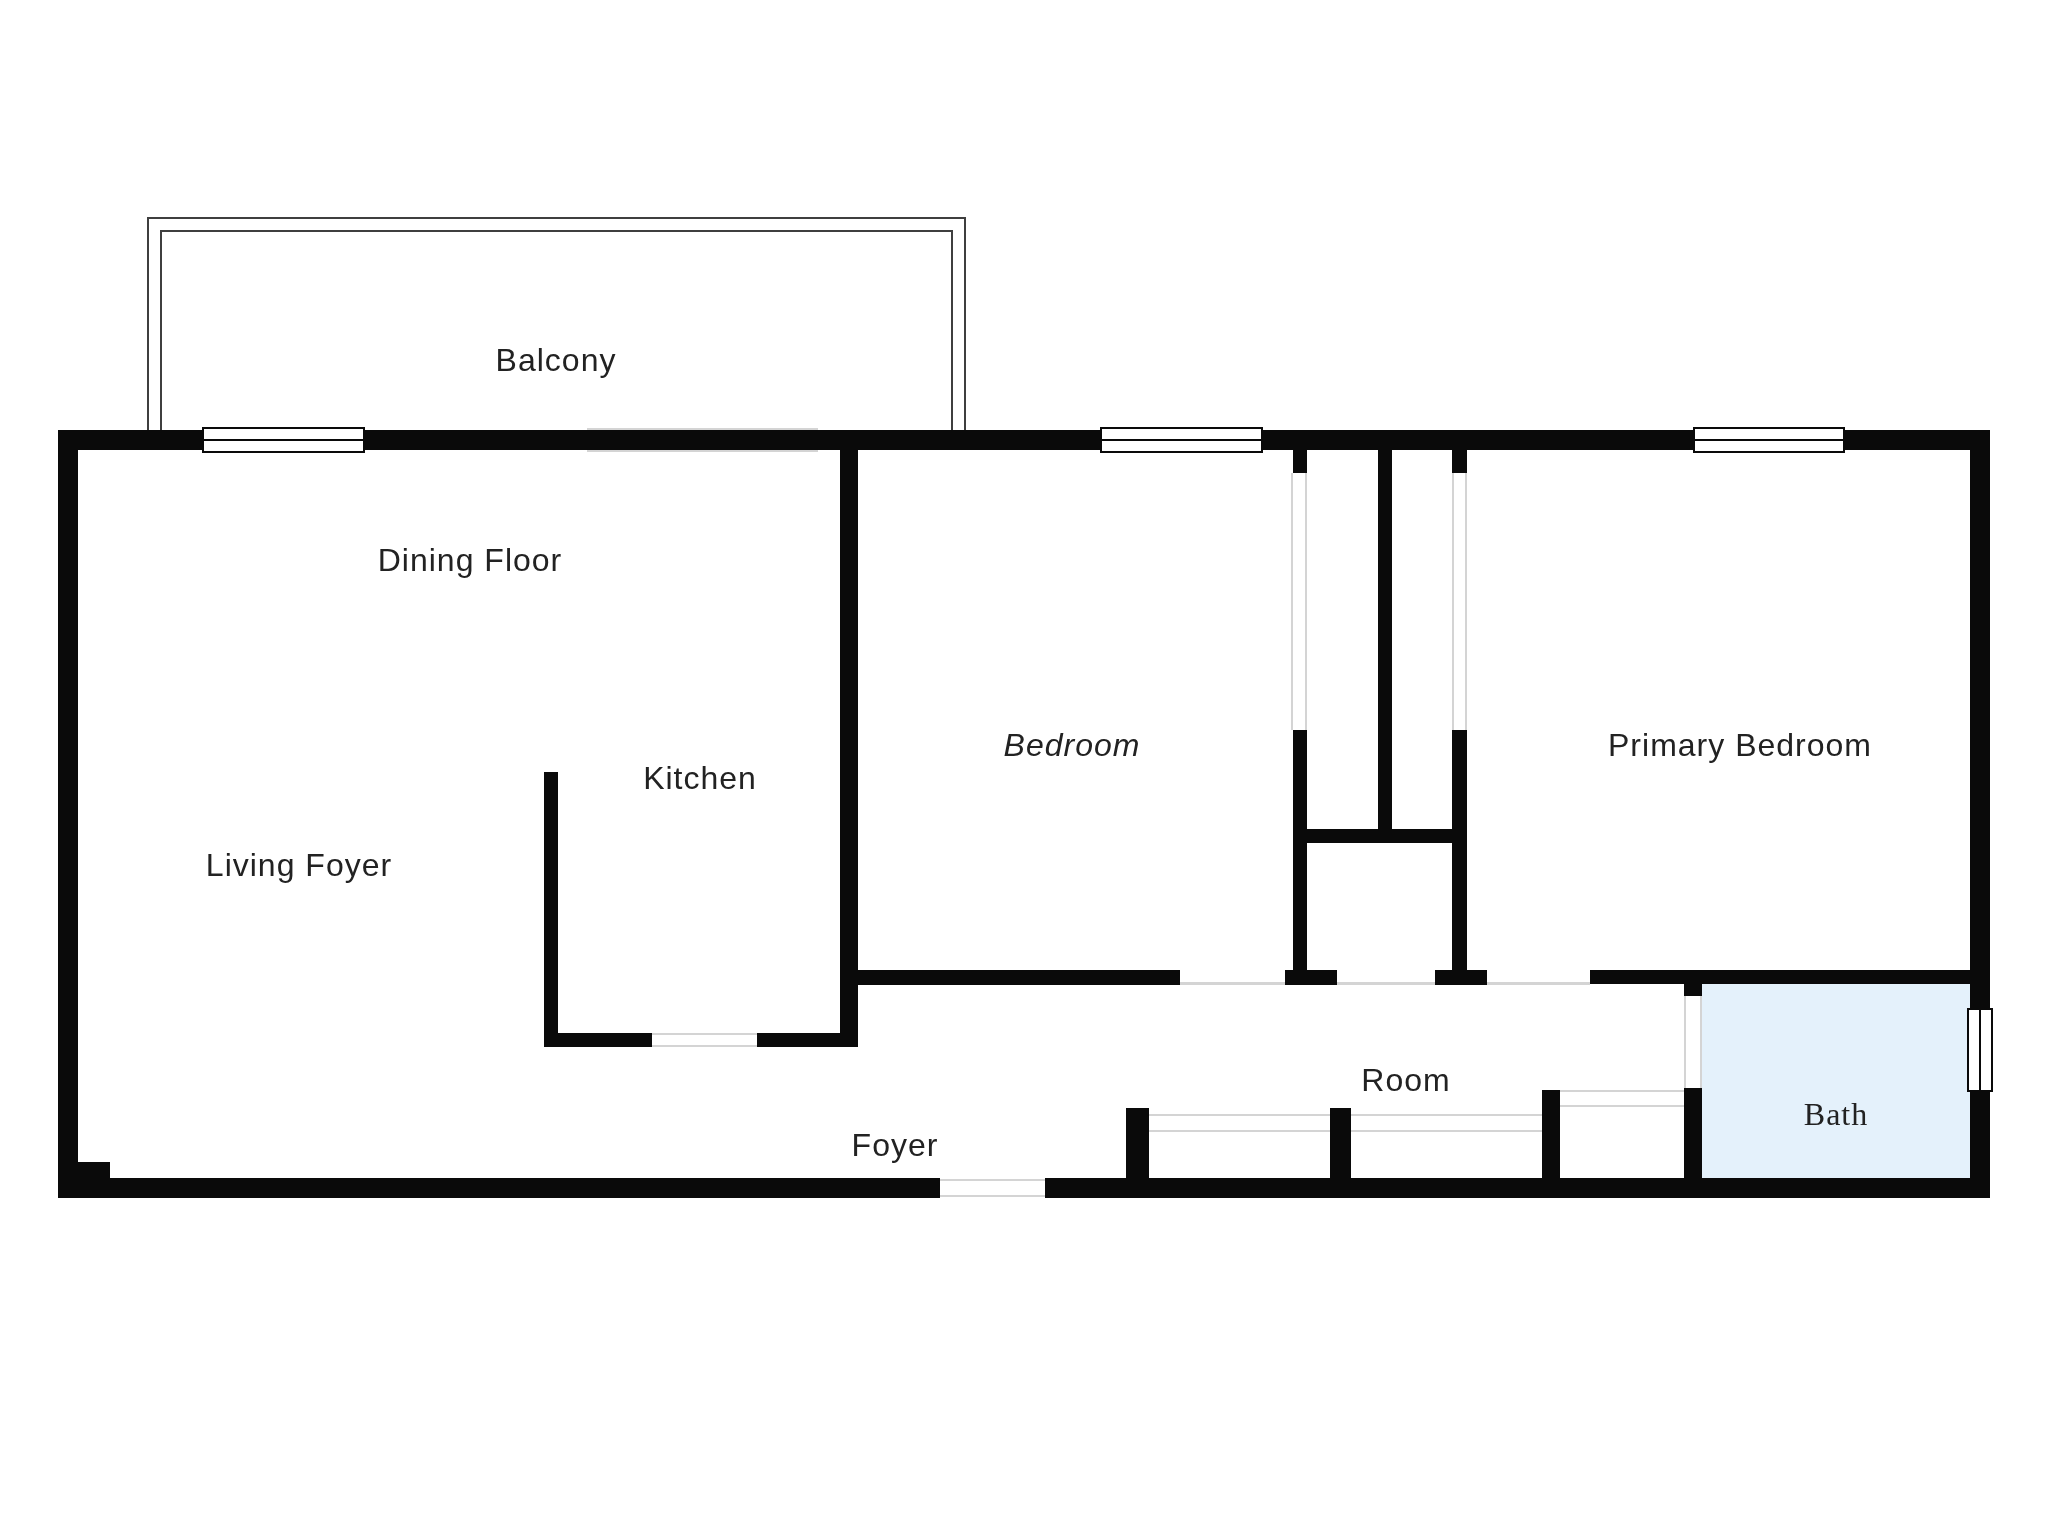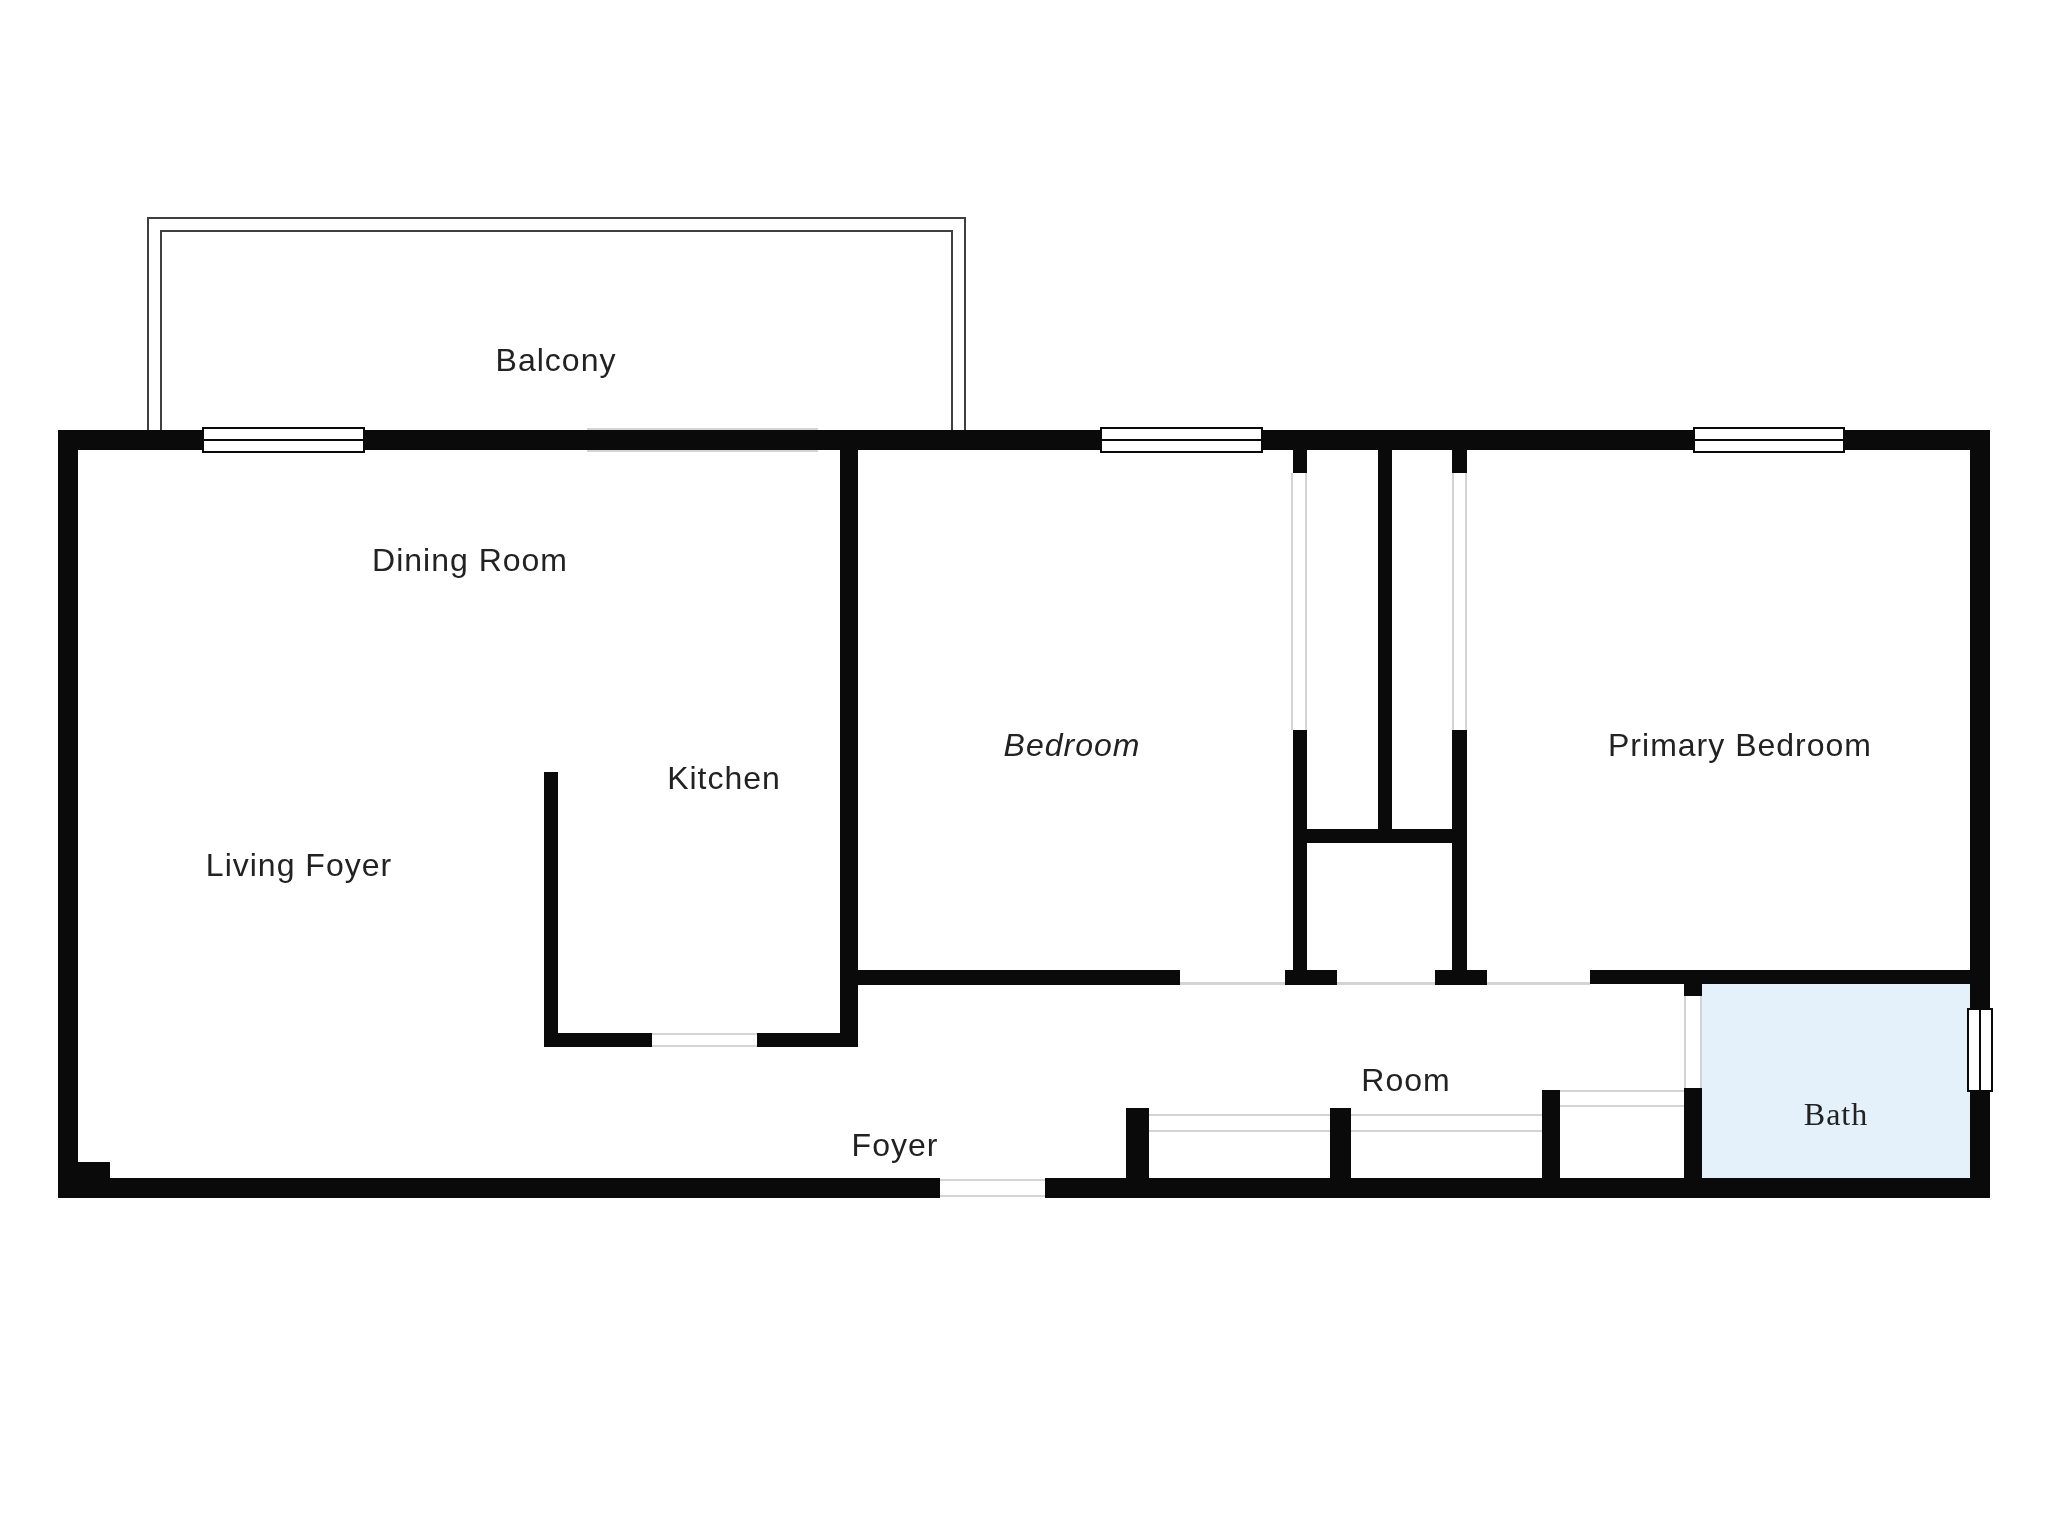--- a/index.html
+++ b/index.html
@@ -97,22 +97,22 @@
       <div class="mid-h"></div>
     </div>
   <div class="window" style="left:1693px;top:427px;width:152px;height:26px;">
       <div class="mid-h"></div>
     </div>
   <div class="window" style="left:1967px;top:1008px;width:26px;height:84px;">
       <div class="mid-v"></div>
     </div>
 
   <div class="room-label" style="left:556px;top:360px;">Balcony</div>
-  <div class="room-label" style="left:470px;top:560px;">Dining Room</div>
-  <div class="room-label" style="left:700px;top:778px;margin-left:24px;">Kitchen</div>
+  <div class="room-label" style="left:470px;top:560px;">Dining Floor</div>
+  <div class="room-label" style="left:700px;top:778px;">Kitchen</div>
   <div class="room-label" style="left:299px;top:865px;">Living Foyer</div>
   <div class="room-label" style="left:1072px;top:745px;font-style:italic;">Bedroom</div>
   <div class="room-label" style="left:1740px;top:745px;">Primary Bedroom</div>
   <div class="room-label" style="left:1406px;top:1080px;">Room</div>
   <div class="room-label" style="left:895px;top:1145px;">Foyer</div>
   <div class="room-label" style="left:1836px;top:1114px;font-family:Liberation Serif, serif;">Bath</div>
 
 </div>
 
 </body></html>

